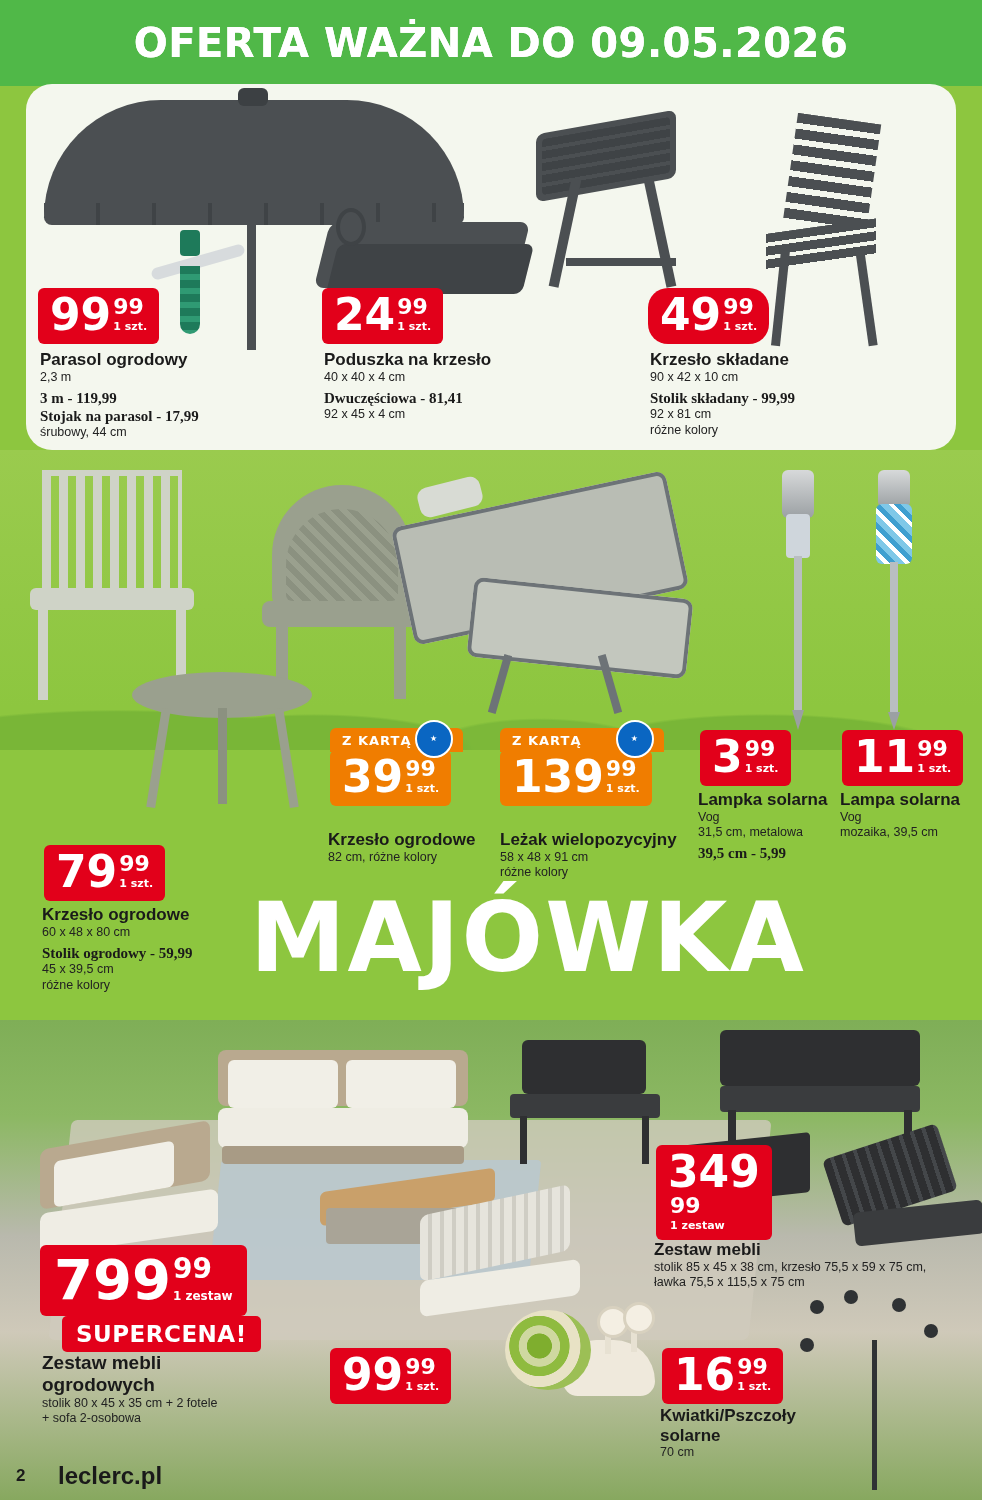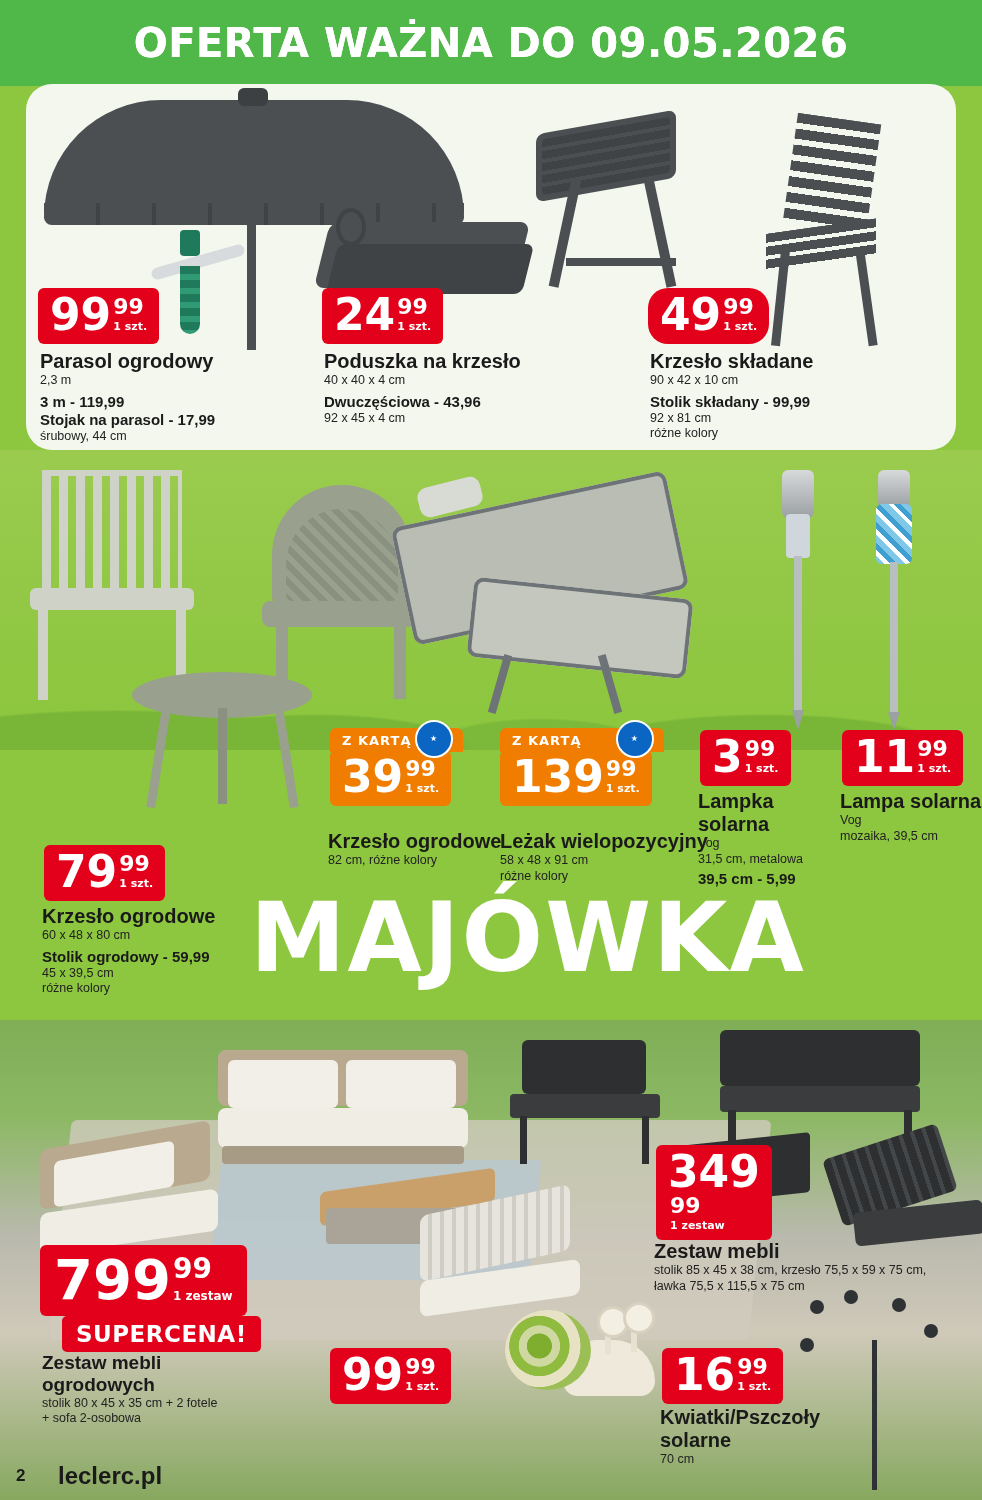--- a/index.html
+++ b/index.html
@@ -227,23 +227,23 @@
     font-family:"DejaVu Sans", sans-serif;
   }
   .card-badge .circle{
     position:absolute;right:10px;top:-8px;width:34px;height:34px;border-radius:50%;
     background:#0a66c2;color:#fff;font-size:8px;display:flex;align-items:center;justify-content:center;
     text-align:center;line-height:1.05;border:2px solid #fff;
   }
 
   
   .txt{position:absolute;font-family:"Liberation Sans", sans-serif;color:#1a1a1a;}
-  .txt .t-name{font-size:20px;font-weight:bold;line-height:1.15;}
+  .txt .t-name{font-size:17px;font-weight:bold;line-height:1.15;}
   .txt .t-sub{font-size:12.5px;line-height:1.25;color:#222;}
-  .txt .t-alt{font-size:15px;font-weight:bold;line-height:1.2;}
+  .txt .t-alt{font-size:15px;font-weight:bold;line-height:1.2;font-family:Liberation Serif, serif;}
   .txt .t-note{font-size:11.5px;line-height:1.25;}
 
   .supercena{
     position:absolute;background:#e2001a;color:#fff;font-family:"DejaVu Sans", sans-serif;
     font-weight:bold;font-size:23px;padding:5px 14px;border-radius:5px;letter-spacing:0.5px;
   }
 
   
   .footer-pagenum{
     position:absolute;left:16px;top:1466px;font-size:17px;font-weight:bold;color:#1a1a1a;
@@ -305,21 +305,21 @@
   <div class="tag" style="left:322px;top:288px;">
     <span class="main">24</span>
     <span class="cents-wrap">
       <span class="cents">99</span>
       <span class="unit" style="margin-top:2px;margin-left:0;">1 szt.</span>
     </span>
   </div>
   <div class="txt" style="left:324px;top:350px;width:280px;">
     <div class="t-name">Poduszka na krzesło</div>
     <div class="t-sub">40 x 40 x 4 cm</div>
-    <div class="t-alt" style="margin-top:4px;">Dwuczęściowa - 43,96</div>
+    <div class="t-alt" style="margin-top:4px;">Dwuczęściowa - 81,41</div>
     <div class="t-sub">92 x 45 x 4 cm</div>
   </div>
 
   <div class="tag" style="left:648px;top:288px;border-radius:20px;">
     <span class="main">49</span>
     <span class="cents-wrap">
       <span class="cents">99</span>
       <span class="unit" style="margin-top:2px;margin-left:0;">1 szt.</span>
     </span>
   </div>

